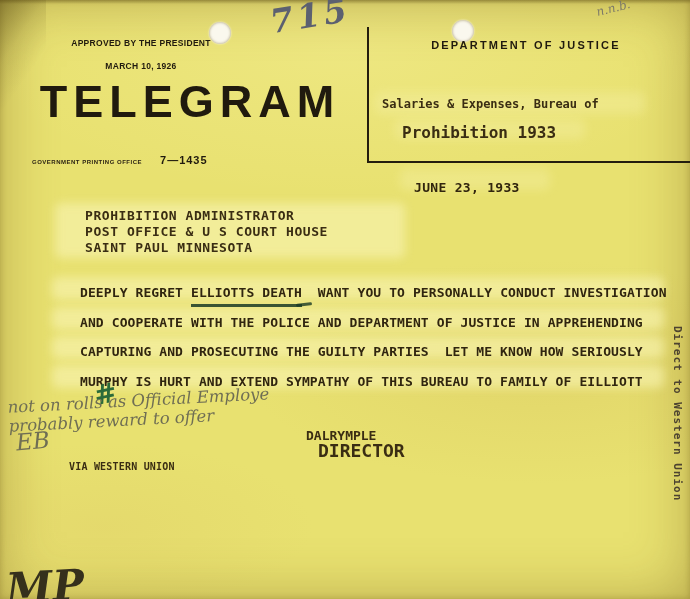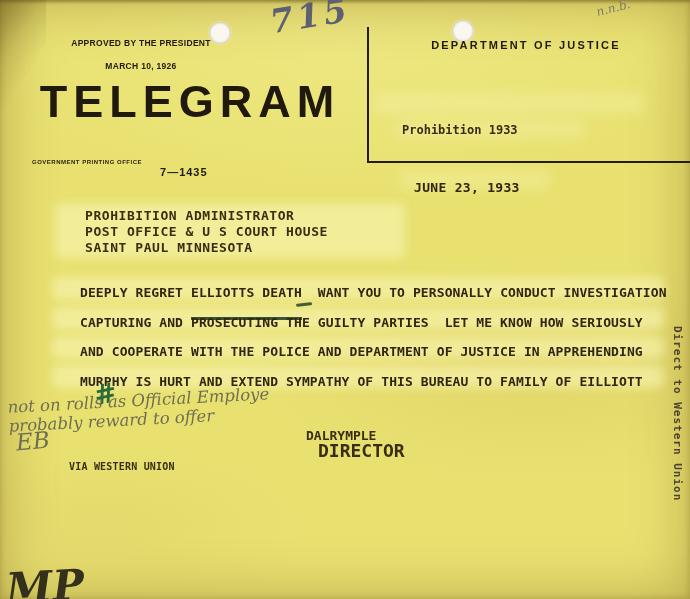--- a/index.html
+++ b/index.html
@@ -27,38 +27,38 @@
   .sf-line1 { font-size:13px; font-weight:bold; letter-spacing:0.6px; white-space:nowrap; }
   .sf-line2 { font-size:8.5px; font-weight:bold; letter-spacing:0.3px; margin-top:2px; }
   .sf-line3 { font-size:8.5px; font-weight:bold; letter-spacing:0.3px; margin-top:13px; }
 
   .telegram { left:38px; top:76px; width:304px; text-align:center;
               font-size:45px; font-weight:bold; letter-spacing:6px; white-space:nowrap; }
   .official { left:26px; top:130px; width:322px; text-align:center;
               font-size:13.5px; font-weight:bold; letter-spacing:0.6px; white-space:nowrap; }
   .gpo-row  { left:32px; top:153px; display:flex; align-items:flex-end; gap:18px; }
   .gpo-small{ font-size:6px; font-weight:bold; letter-spacing:0.5px; color:#2c2414; }
-  .gpo-num  { font-size:11px; font-weight:bold; letter-spacing:1px; position:relative; top:13px;text-align:center; }
+  .gpo-num  { font-size:11px; font-weight:bold; letter-spacing:1px; position:relative; top:1px;text-align:center; }
 
   .vline { left:367px; top:27px;  width:2px;  height:136px; background:#241d0e; }
   .hline { left:367px; top:161px; width:323px; height:2px;  background:#241d0e; }
 
   .doj { left:380px; top:39px; width:292px; text-align:center;
          font-size:11px; font-weight:bold; letter-spacing:2.2px; white-space:nowrap; }
 
   .mono { font-family:"DejaVu Sans Mono", monospace; font-weight:bold; color:#3a2d13; }
   .sal1 { left:382px; top:97px;  font-size:12px; }
-  .sal2 { left:402px; top:123px; font-size:12px; }
+  .sal2 { left:402px; top:123px; font-size:16px; }
   .date { left:414px; top:180px; font-size:13px; letter-spacing:0.3px; color:#31250e; }
 
   .addr { left:85px; top:208px; font-size:13px; line-height:16px; letter-spacing:0.55px; white-space:pre; }
 
   .bodytext { left:80px; top:278px; font-size:13px; line-height:29.5px; letter-spacing:0.1px; color:#30250f; }
   .body-line { white-space:pre; }
-  .u-span { border-bottom:3px solid rgba(25,58,36,0.85); padding-bottom:17px; }
+  .u-span { border-bottom:3px solid rgba(25,58,36,0.85); padding-bottom:4px; }
   .u-tail { position:absolute; left:296px; top:303px; width:16px; height:3px;
             background:rgba(25,58,36,0.8); transform:rotate(-6deg); border-radius:2px; }
 
   .sig-name  { left:306px; top:428px; font-size:13px; }
   .sig-title { left:318px; top:440px; font-size:18px; }
   .via { left:69px; top:461px; font-size:10px; letter-spacing:0.2px; }
 
   .side-vert { right:6px; top:326px; writing-mode:vertical-rl;
                font-family:"DejaVu Sans Mono", monospace; font-weight:bold;
                font-size:11px; letter-spacing:1px; color:#4d4330; }
@@ -103,31 +103,32 @@
   <div class="abs telegram">TELEGRAM</div>
   <div class="abs gpo-row">
     <span class="gpo-small">GOVERNMENT PRINTING OFFICE</span>
     <span class="gpo-num">7—1435</span>
   </div>
 
   <div class="abs vline"></div>
   <div class="abs hline"></div>
 
   <div class="abs doj">DEPARTMENT OF JUSTICE</div>
+  <div class="abs mono sal1">Salaries &amp; Expenses, Bureau of</div>
   <div class="abs mono sal2">Prohibition 1933</div>
   <div class="abs mono date">JUNE 23, 1933</div>
 
   <div class="abs mono addr">PROHIBITION ADMINISTRATOR
 POST OFFICE &amp; U S COURT HOUSE
 SAINT PAUL MINNESOTA</div>
 
   <div class="abs mono bodytext">
     <div class="body-line"><span>DEEPLY REGRET </span><span class="u-span">ELLIOTTS DEATH</span><span>  WANT YOU TO PERSONALLY CONDUCT INVESTIGATION</span></div>
+    <div class="body-line">AND COOPERATE WITH THE POLICE AND DEPARTMENT OF JUSTICE IN APPREHENDING</div>
     <div class="body-line">CAPTURING AND PROSECUTING THE GUILTY PARTIES  LET ME KNOW HOW SERIOUSLY</div>
-    <div class="body-line">AND COOPERATE WITH THE POLICE AND DEPARTMENT OF JUSTICE IN APPREHENDING</div>
     <div class="body-line">MURPHY IS HURT AND EXTEND SYMPATHY OF THIS BUREAU TO FAMILY OF EILLIOTT</div>
   </div>
   <div class="u-tail"></div>
 
   <div class="abs hand hashmark">#</div>
   <div class="abs hand pnote">not on rolls as Official Employe
 probably reward to offer</div>
   <div class="abs hand pinitials">EB</div>
 
   <div class="abs mono sig-name">DALRYMPLE</div>

